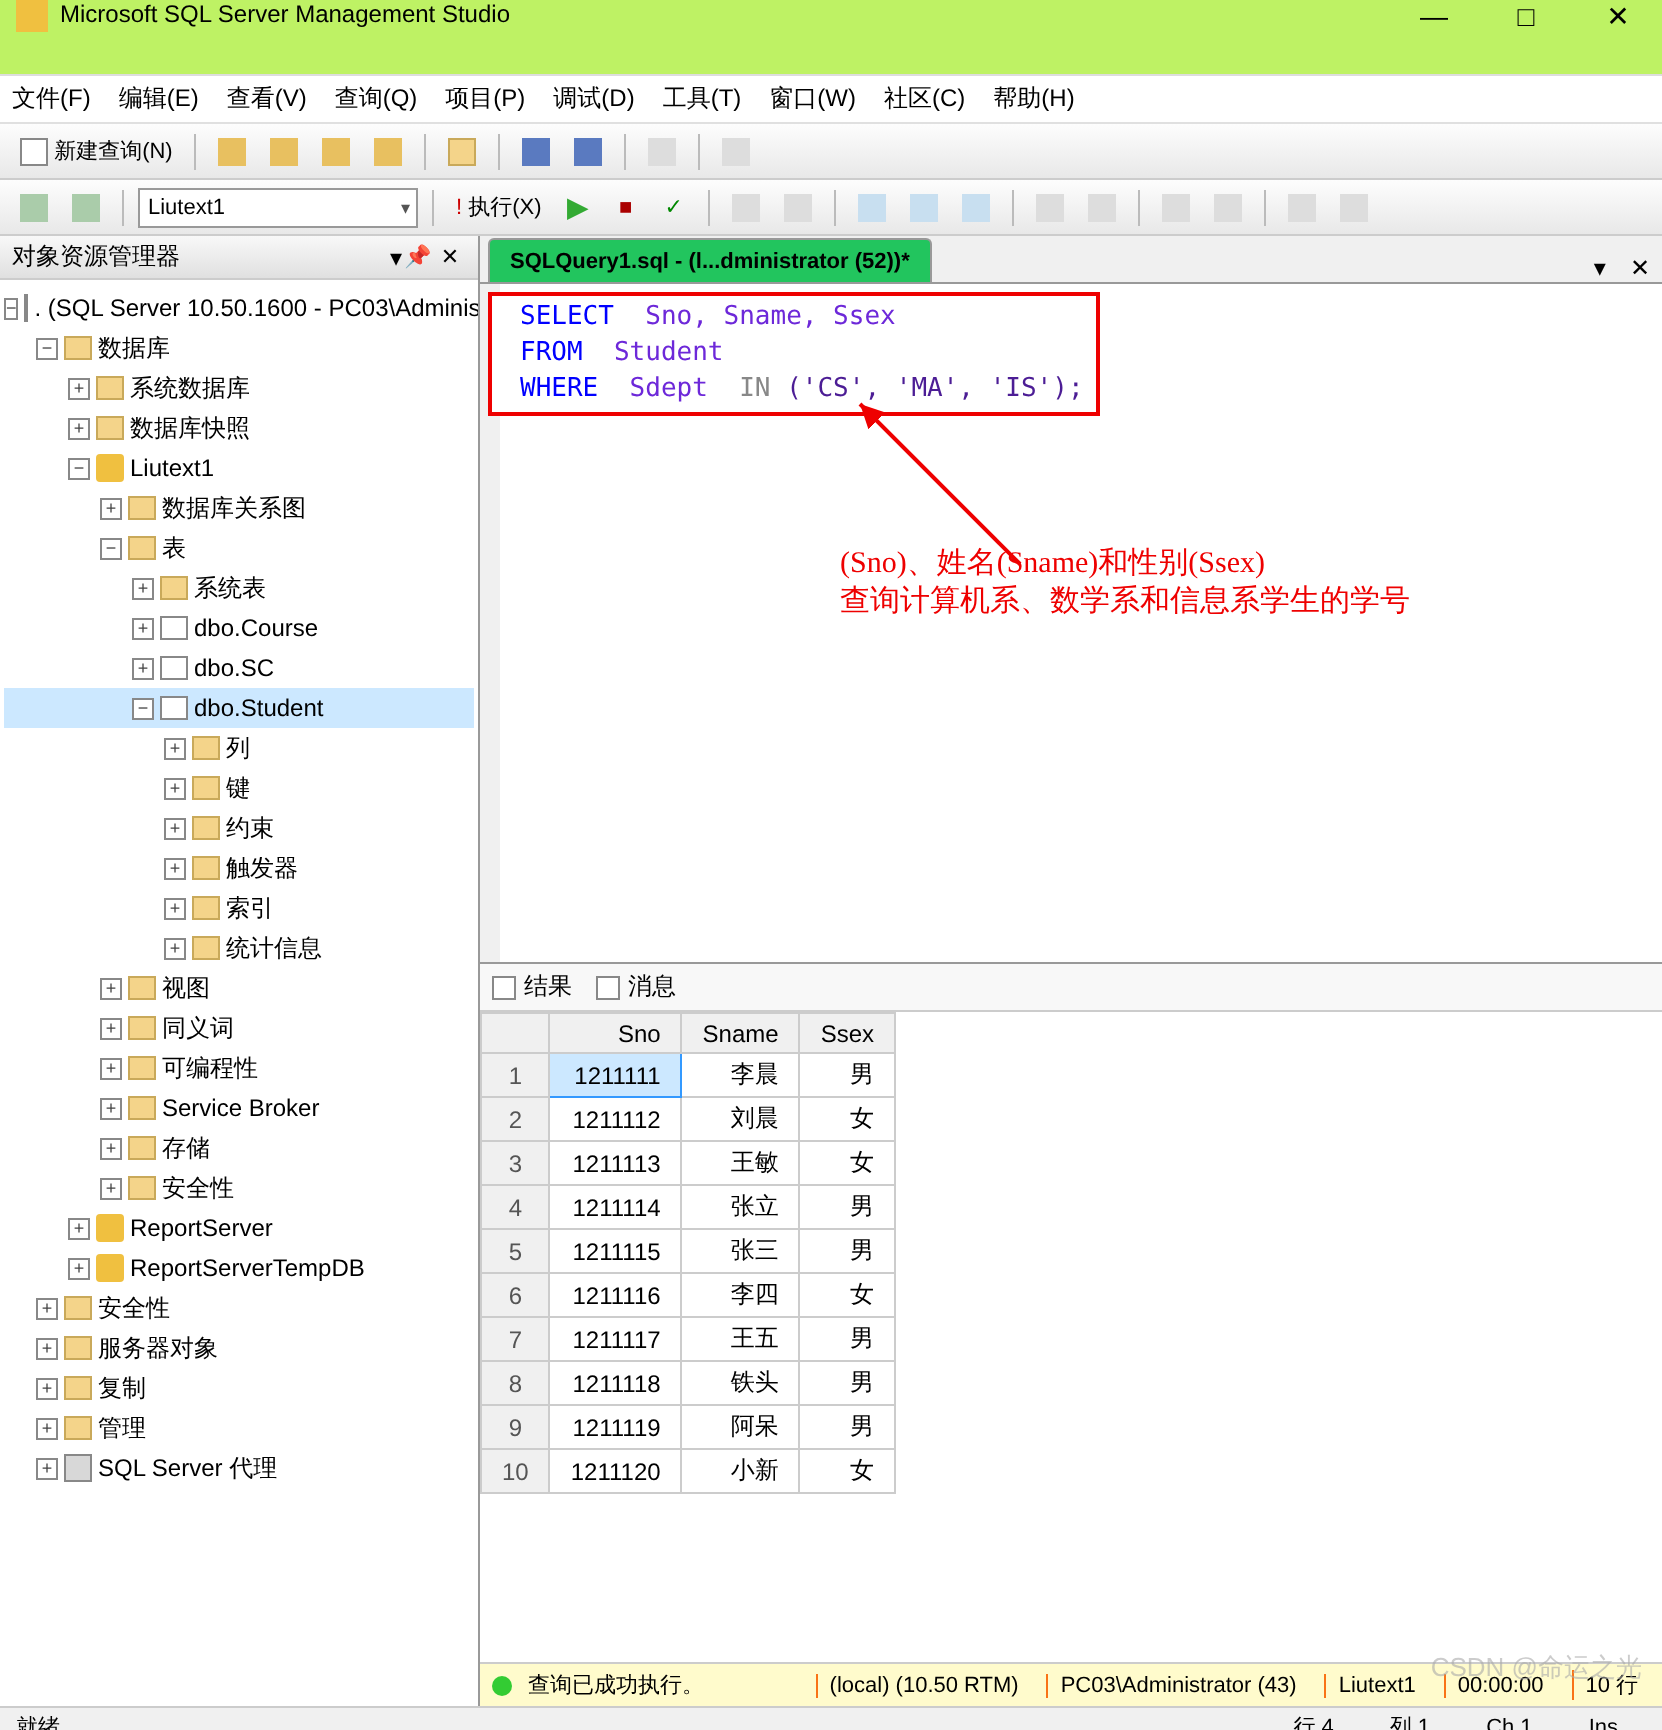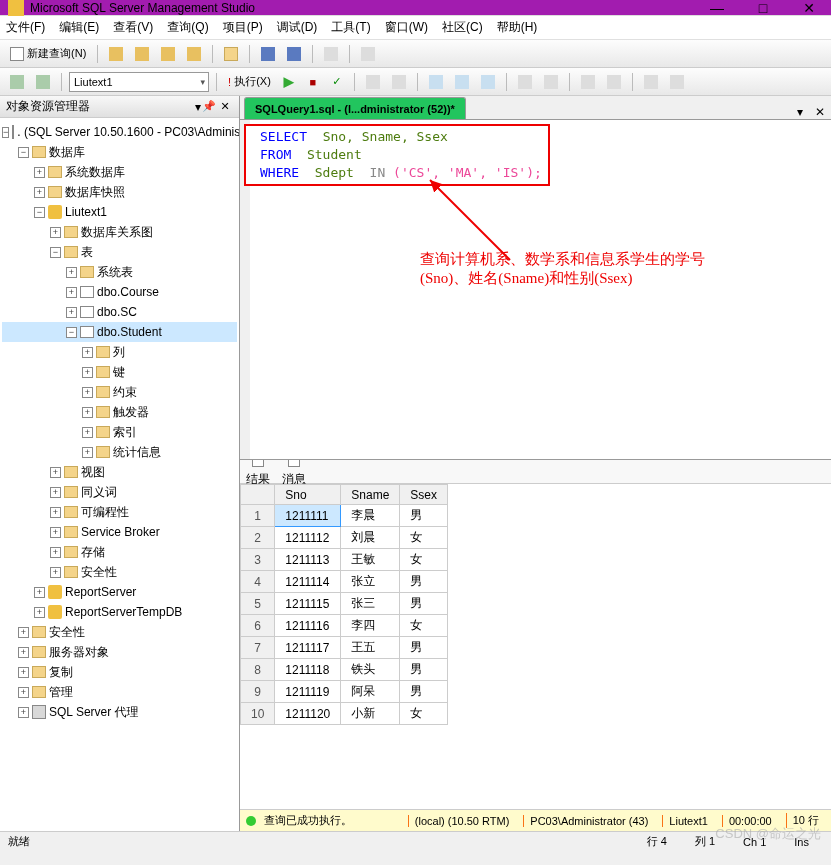--- a/index.html
+++ b/index.html
@@ -1,17 +1,17 @@
 <!DOCTYPE html>
 <html><head>
 <meta charset="utf-8">
 <style>
 * { box-sizing: border-box; margin: 0; padding: 0; }
 body { font-family: "Microsoft YaHei", Tahoma, sans-serif; font-size: 12px; background: #f0f0f0; width: 831px; height: 865px; overflow: hidden; position: relative; }
-.titlebar { height: 16px; background: #a21caf; display: flex; align-items: center; padding: 0 8px; border-bottom: 1px solid #ddd; }
+.titlebar { height: 38px; background: #bef264; display: flex; padding: 0 8px; border-bottom: 1px solid #ddd; }
 .titlebar .app-icon { width: 16px; height: 16px; background: #f0c040; margin-right: 6px; }
 .titlebar .title { flex: 1; font-size: 12px; }
 .titlebar .win-btns { display: flex; gap: 18px; }
 .titlebar .win-btn { width: 28px; text-align: center; font-size: 14px; cursor: pointer; }
 .menubar { height: 24px; background: #fff; display: flex; align-items: center; padding: 0 6px; gap: 14px; font-size: 12px; border-bottom: 1px solid #e0e0e0; }
 .menubar span { cursor: pointer; }
 .toolbar1, .toolbar2 { height: 28px; background: linear-gradient(#fdfdfd,#e8e8e8); border-bottom: 1px solid #ccc; display: flex; align-items: center; padding: 0 6px; gap: 4px; }
 .tbtn { height: 20px; min-width: 20px; border: 1px solid transparent; display: inline-flex; align-items: center; justify-content: center; padding: 0 3px; cursor: pointer; font-size: 11px; }
 .tbtn .ico { width: 14px; height: 14px; }
 .sep { width: 1px; height: 18px; background: #bbb; margin: 0 3px; }
@@ -34,29 +34,29 @@
 .sel { background: #cce8ff; }
 .indent1 { padding-left: 16px; } .indent2 { padding-left: 32px; } .indent3 { padding-left: 48px; } .indent4 { padding-left: 64px; } .indent5 { padding-left: 80px; }
 .content { flex: 1; display: flex; flex-direction: column; background: #fff; }
 .tabs { height: 24px; background: #f0f0f0; border-bottom: 1px solid #999; display: flex; align-items: flex-end; padding-left: 4px; }
 .tab { height: 22px; padding: 0 10px; border: 1px solid #999; border-bottom: none; background: #e8e8e8; margin-right: 2px; font-size: 11px; display: flex; align-items: center; cursor: pointer; border-radius: 3px 3px 0 0; }
 .tab.active { background: #22c55e; font-weight: bold; }
 .tabs .spacer { flex: 1; }
 .tabs .tab-x { padding: 0 6px; cursor: pointer; }
 .editor { height: 340px; background: #fff; position: relative; border-bottom: 1px solid #999; overflow: hidden; }
 .sql-box { border: 2px solid #e00; position: absolute; left: 4px; top: 4px; padding: 2px 6px 2px 14px; font-family: Consolas, monospace; font-size: 13px; line-height: 18px; background: #fff; }
-.kw { color: #00f; } .id { color: #4d7c0f; } .str { color: #ec4899; } .op { color: #888; }
+.kw { color: #00f; } .id { color: #6d28d9; } .str { color: #4c1d95; } .op { color: #888; }
 .line-bar { position: absolute; left: 0; top: 0; width: 10px; height: 100%; background: #f0f0f0; }
 .annotation { position: absolute; left: 180px; top: 130px; color: #e00; font-size: 15px; font-family: "Microsoft YaHei"; }
 .arrow-svg { position: absolute; left: 180px; top: 50px; }
 .results-hdr { height: 24px; border-bottom: 1px solid #ccc; display: flex; align-items: center; padding: 0 6px; gap: 12px; font-size: 12px; background: #f8f8f8; }
-.results-hdr .rtab { display: flex; align-items: center; gap: 4px; cursor: pointer; flex-direction: column; }
+.results-hdr .rtab { display: flex; align-items: center; gap: 4px; cursor: pointer; }
 .grid-wrap { flex: 1; overflow: auto; background: #fff; }
 table.grid { border-collapse: collapse; font-size: 12px; }
-table.grid th, table.grid td { border: 1px solid #ccc; padding: 2px 10px; text-align: left; height: 20px; }
+table.grid th, table.grid td { border: 1px solid #ccc; padding: 2px 10px; text-align: right; height: 20px; }
 table.grid th { background: #f0f0f0; font-weight: normal; }
 table.grid td.rownum { background: #f0f0f0; text-align: center; color: #555; width: 28px; }
 table.grid td.sel-cell { background: #cce8ff; border: 1px solid #3399ff; }
 .status-exec { height: 22px; background: #fffbcc; border-top: 1px solid #ccc; display: flex; align-items: center; padding: 0 6px; font-size: 11px; gap: 8px; }
 .status-exec .spacer { flex: 1; }
 .status-exec .seg { padding: 0 6px; border-left: 1px solid #f97316; }
 .green-dot { width: 10px; height: 10px; background: #3c3; border-radius: 50%; }
 .statusbar { height: 20px; background: #f0f0f0; border-top: 1px solid #ccc; display: flex; align-items: center; padding: 0 8px; font-size: 11px; }
 .statusbar .seg { padding: 0 14px; }
 .statusbar .spacer { flex: 1; }
@@ -366,22 +366,22 @@
       </div>
       <svg class="arrow-svg" width="120" height="100">
         <defs>
             <marker id="ah" markerWidth="8" markerHeight="8" refX="6" refY="3" orient="auto">
               <path d="M0,0 L6,3 L0,6 Z" fill="#e00"></path>
             </marker>
           </defs>
         <line x1="90" y1="90" x2="10" y2="10" stroke="#e00" stroke-width="2" marker-end="url(#ah)"></line>
       </svg>
       <div class="annotation">
+        <div>(Sno)、姓名(Sname)和性别(Ssex)</div>
         <div>查询计算机系、数学系和信息系学生的学号</div>
-        <div>(Sno)、姓名(Sname)和性别(Ssex)</div>
       </div>
     </div>
     <div class="results-hdr">
       <div class="rtab">
           <span class="ico" style="width:12px;height:12px;background:#fff;border:1px solid #888;"></span>
           <span>结果</span>
         </div>
       <div class="rtab">
           <span class="ico" style="width:12px;height:12px;background:#fff;border:1px solid #888;"></span>
           <span>消息</span>

